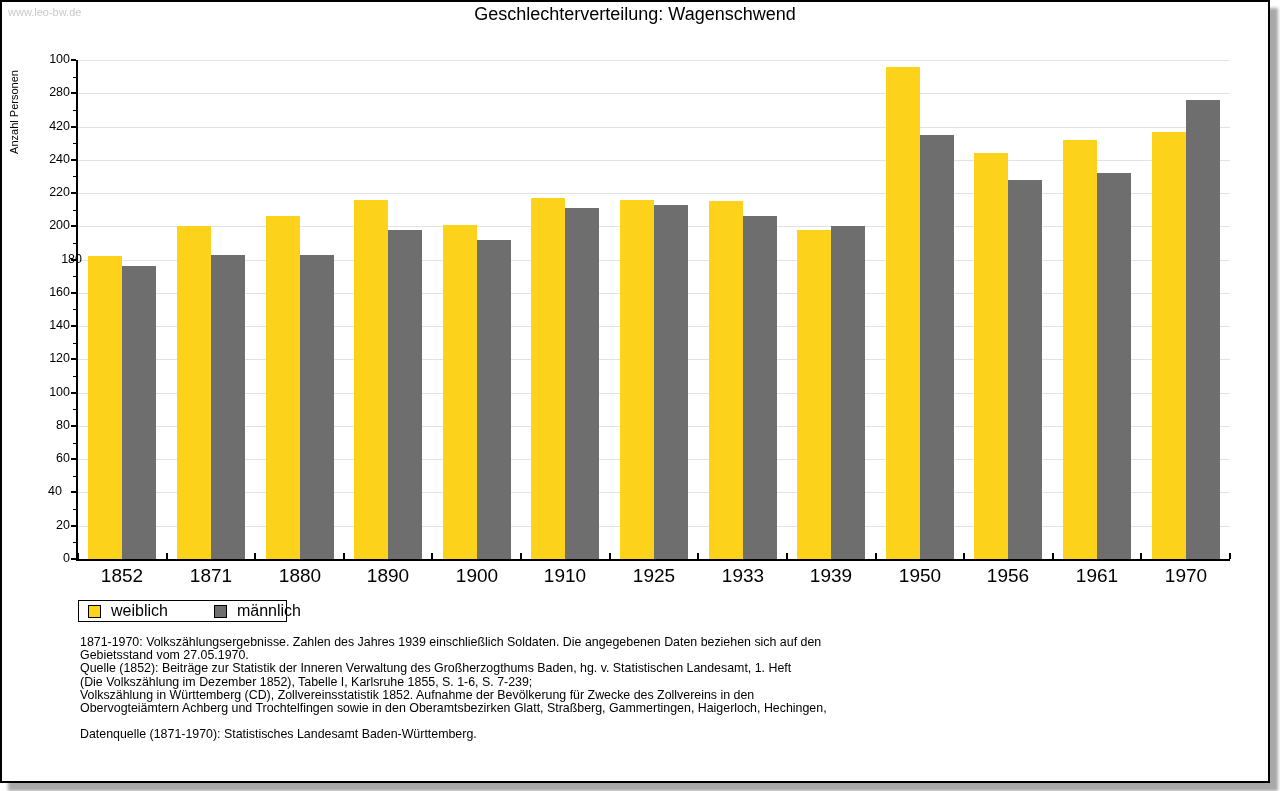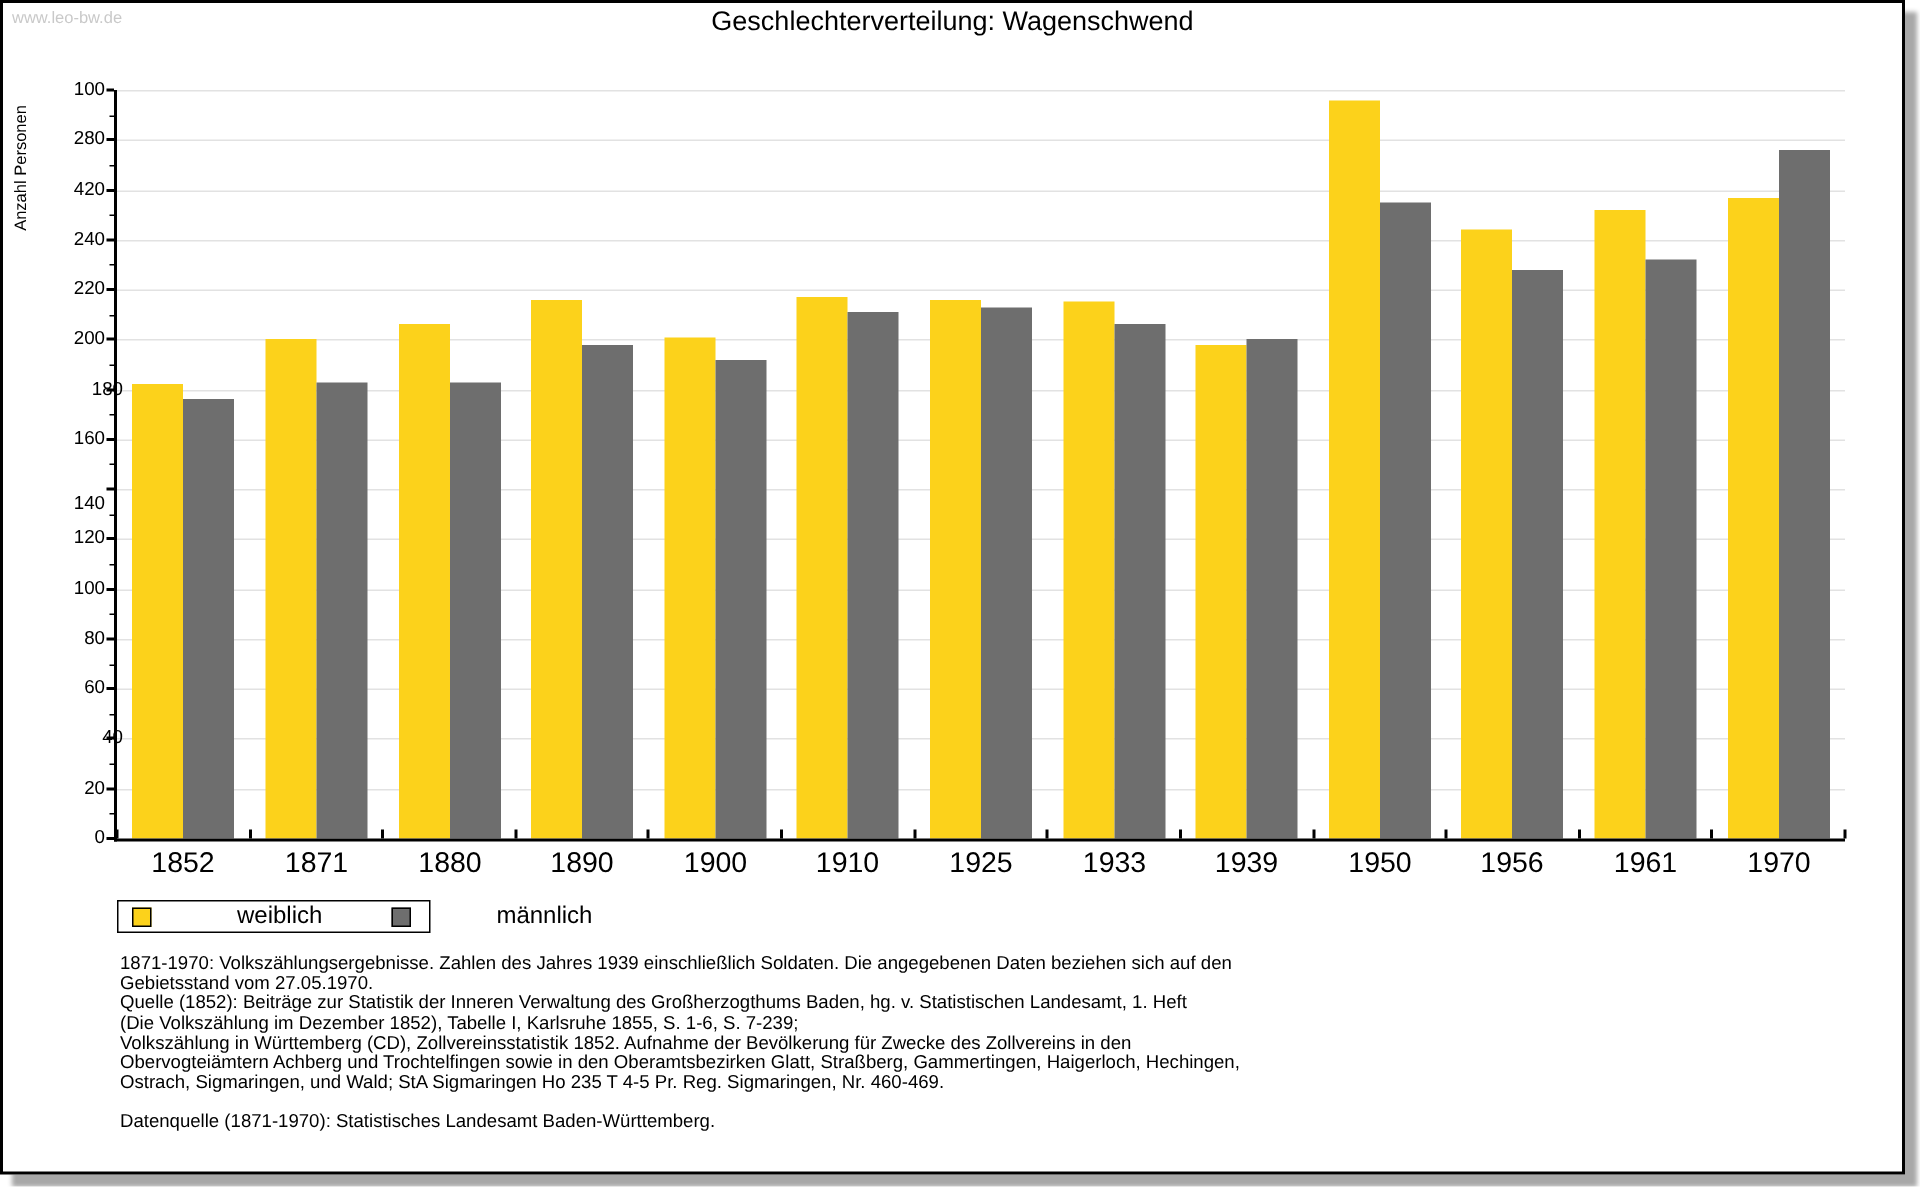--- a/index.html
+++ b/index.html
@@ -37,21 +37,21 @@
   .ylab       { position:absolute; width:50px; text-align:right; font-size:12.5px; }
   .xtick      { position:absolute; width:2px; height:6px; background:#000; }
   .xlab       { position:absolute; width:88px; text-align:center; font-size:19px; }
   .bar        { position:absolute; }
   .legend {
     position:absolute; left:78px; top:600px;
     width:209px; height:22px; box-sizing:border-box;
     border:1px solid #000; background:#fff;
     display:flex; align-items:center; padding:0 10px 0 9px;
   }
-  .legend-item { display:flex; align-items:center;gap:47px; }
+  .legend-item { display:flex; align-items:center; }
   .legend-item + .legend-item { margin-left:46px; }
   .swatch {
     width:13px; height:13px; box-sizing:border-box;
     border:1px solid #000; margin-right:10px;
   }
   .notes {
     position:absolute; left:80px; top:636px;
     font-size:12.4px; line-height:13.2px; color:#000;
   }
   .notes div { white-space:nowrap; }
@@ -123,31 +123,31 @@
     <div class="bar" style="left: 1152px; top: 132px; width: 34px; height: 427px; background: rgb(252, 210, 27);"></div>
     <div class="bar" style="left: 1186px; top: 100px; width: 34px; height: 459px; background: rgb(110, 110, 110);"></div>
     <div class="xlab" style="left: 1142px; top: 565px;">1970</div>
     <div class="axis" style="left: 76px; top: 60px; width: 2px; height: 501px;"></div>
     <div class="axis" style="left: 76px; top: 559px; width: 1154px; height: 2px;"></div>
     <div class="ytick" style="left: 71px; top: 558px; width: 5px; height: 2px;"></div>
     <div class="ylab" style="left: 20px; top: 551px;">0</div>
     <div class="ytick" style="left: 71px; top: 525px; width: 5px; height: 2px;"></div>
     <div class="ylab" style="left: 20px; top: 518px;">20</div>
     <div class="ytick" style="left: 71px; top: 491px; width: 5px; height: 2px;"></div>
-    <div class="ylab" style="left: 32px; top: 484px;">40</div>
+    <div class="ylab" style="left: 12px; top: 484px;">40</div>
     <div class="ytick" style="left: 71px; top: 458px; width: 5px; height: 2px;"></div>
     <div class="ylab" style="left: 20px; top: 451px;">60</div>
     <div class="ytick" style="left: 71px; top: 425px; width: 5px; height: 2px;"></div>
     <div class="ylab" style="left: 20px; top: 418px;">80</div>
     <div class="ytick" style="left: 71px; top: 392px; width: 5px; height: 2px;"></div>
     <div class="ylab" style="left: 20px; top: 385px;">100</div>
     <div class="ytick" style="left: 71px; top: 358px; width: 5px; height: 2px;"></div>
     <div class="ylab" style="left: 20px; top: 351px;">120</div>
     <div class="ytick" style="left: 71px; top: 325px; width: 5px; height: 2px;"></div>
-    <div class="ylab" style="left: 20px; top: 328px;">140</div>
+    <div class="ylab" style="left: 20px; top: 318px;">140</div>
     <div class="ytick" style="left: 71px; top: 292px; width: 5px; height: 2px;"></div>
     <div class="ylab" style="left: 20px; top: 285px;">160</div>
     <div class="ytick" style="left: 71px; top: 259px; width: 5px; height: 2px;"></div>
     <div class="ylab" style="left: 32px; top: 252px;">180</div>
     <div class="ytick" style="left: 71px; top: 225px; width: 5px; height: 2px;"></div>
     <div class="ylab" style="left: 20px; top: 218px;">200</div>
     <div class="ytick" style="left: 71px; top: 192px; width: 5px; height: 2px;"></div>
     <div class="ylab" style="left: 20px; top: 185px;">220</div>
     <div class="ytick" style="left: 71px; top: 159px; width: 5px; height: 2px;"></div>
     <div class="ylab" style="left: 20px; top: 152px;">240</div>
@@ -199,16 +199,15 @@
   </div>
 </div>
 
 <div class="notes">
   <div>1871-1970: Volkszählungsergebnisse. Zahlen des Jahres 1939 einschließlich Soldaten. Die angegebenen Daten beziehen sich auf den</div>
   <div>Gebietsstand vom 27.05.1970.</div>
   <div>Quelle (1852): Beiträge zur Statistik der Inneren Verwaltung des Großherzogthums Baden, hg. v. Statistischen Landesamt, 1. Heft</div>
   <div>(Die Volkszählung im Dezember 1852), Tabelle I, Karlsruhe 1855, S. 1-6, S. 7-239;</div>
   <div>Volkszählung in Württemberg (CD), Zollvereinsstatistik 1852. Aufnahme der Bevölkerung für Zwecke des Zollvereins in den</div>
   <div>Obervogteiämtern Achberg und Trochtelfingen sowie in den Oberamtsbezirken Glatt, Straßberg, Gammertingen, Haigerloch, Hechingen,</div>
-  <div>Ostrach, Sigmaringen, und Wald; StA Sigmaringen Ho 235 T 4-5 Pr. Reg. Sigmaringen, Nr. 460-469.</div>
   <div class="gap"></div>
   <div>Datenquelle (1871-1970): Statistisches Landesamt Baden-Württemberg.</div>
 </div>
 
 </body></html>

